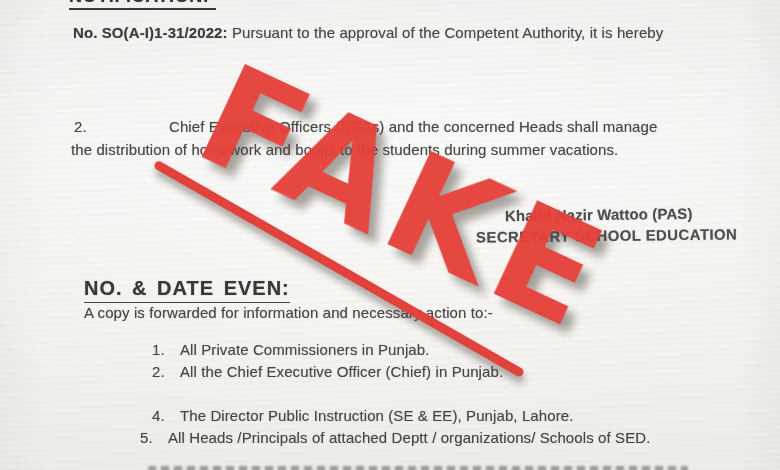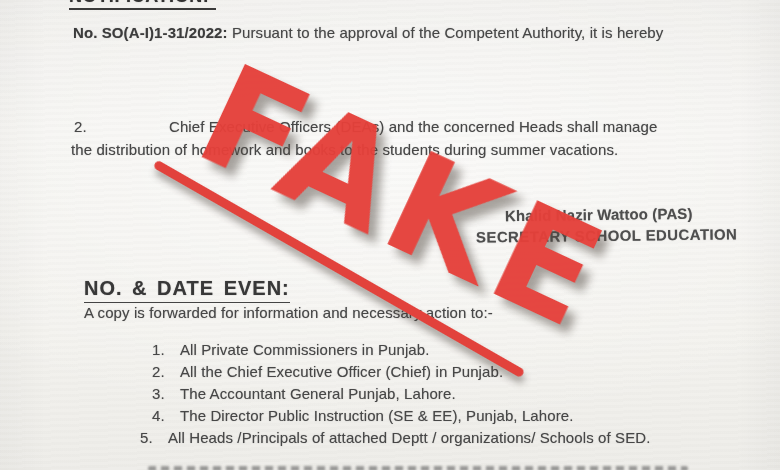--- a/index.html
+++ b/index.html
@@ -79,23 +79,20 @@
 
   <div class="sec-heading">NO. &amp; DATE EVEN:</div>
   <div class="t" style="left:84px;top:304px;">A copy is forwarded for information and necessary action to:-</div>
 
   <div class="t" style="left:152px;top:341px;">
     <span class="li-num">1.</span><span>All Private Commissioners in Punjab.</span>
   </div>
   <div class="t" style="left:152px;top:363px;">
     <span class="li-num">2.</span><span>All the Chief Executive Officer (Chief) in Punjab.</span>
   </div>
-  <div class="t" style="left:152px;top:385px;">
-    <span class="li-num">3.</span><span>The Accountant General Punjab, Lahore.</span>
-  </div>
   <div class="t" style="left:152px;top:407px;">
     <span class="li-num">4.</span><span>The Director Public Instruction (SE &amp; EE), Punjab, Lahore.</span>
   </div>
   <div class="t" style="left:140px;top:429px;">
     <span class="li-num">5.</span><span>All Heads /Principals of attached Deptt / organizations/ Schools of SED.</span>
   </div>
 
   <div class="cutoff"></div>
 
   <div>

